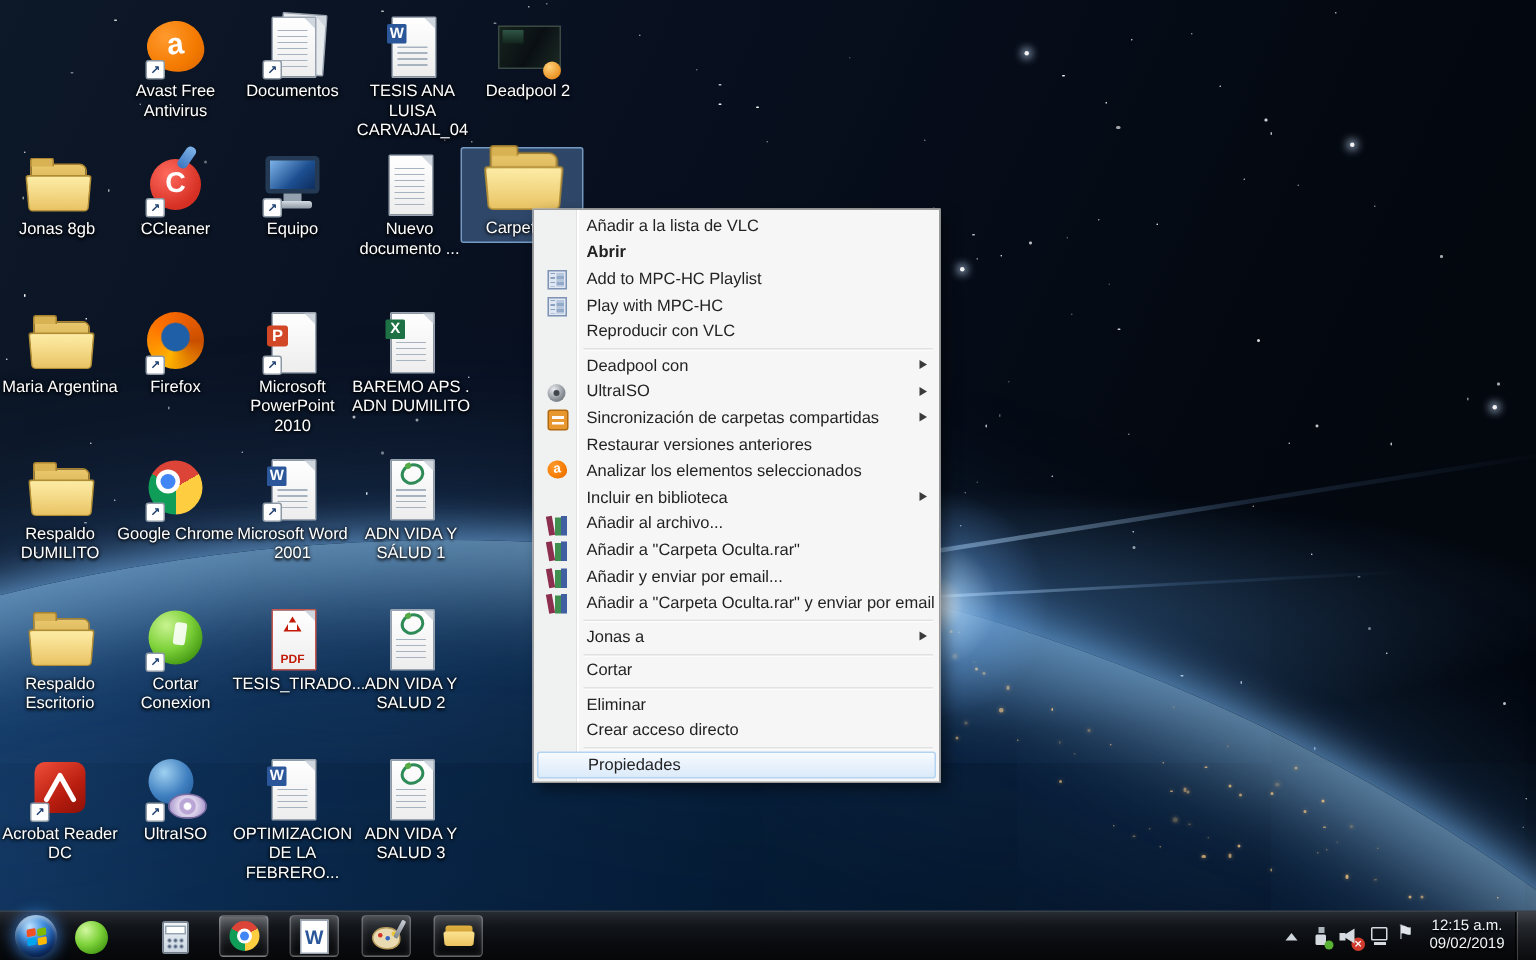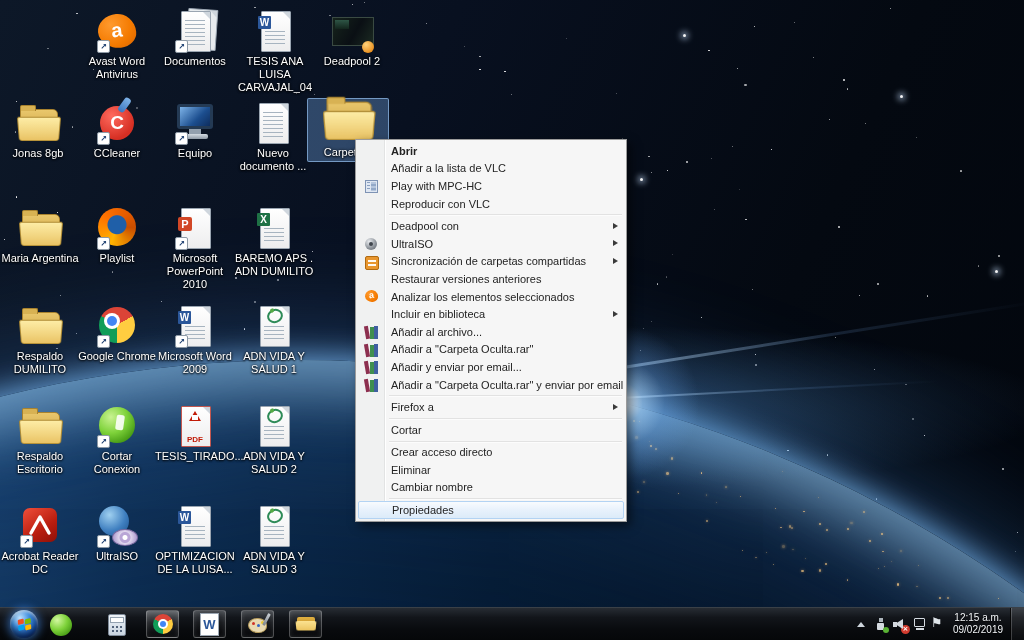--- a/index.html
+++ b/index.html
@@ -469,21 +469,21 @@
   <div class="beam b1"></div>
   <div class="beam b2"></div>
   <div class="flare"></div>
 
   <div id="icons">
       <div class="cell" style="left: 77px; top: 8px;">
         <div class="dicon">
           <span class="av">a</span>
           <span class="sc">↗</span>
         </div>
-        <div class="dlabel">Avast Word
+        <div class="dlabel">Avast Free
 Antivirus</div>
       </div>
       <div class="cell" style="left: 155px; top: 8px;">
         <div class="dicon">
           <span class="pg back2"></span>
           <span class="pg"></span>
           <i class="pg-lines hi"></i>
           <span class="sc">↗</span>
         </div>
         <div class="dlabel">Documentos</div>
@@ -550,21 +550,21 @@
           <span class="fo-b"></span>
           <span class="fo-f"></span>
         </div>
         <div class="dlabel">Maria Argentina</div>
       </div>
       <div class="cell" style="left: 77px; top: 205px;">
         <div class="dicon">
           <span class="ffx"></span>
           <span class="sc">↗</span>
         </div>
-        <div class="dlabel">Playlist</div>
+        <div class="dlabel">Firefox</div>
       </div>
       <div class="cell" style="left: 155px; top: 205px;">
         <div class="dicon">
           <span class="pg"></span>
           <span class="pbox">P</span>
           <span class="sc">↗</span>
         </div>
         <div class="dlabel">Microsoft
 PowerPoint 2010</div>
       </div>
@@ -595,21 +595,21 @@
         <div class="dlabel">Google Chrome</div>
       </div>
       <div class="cell" style="left: 155px; top: 303px;">
         <div class="dicon">
           <span class="pg"></span>
           <span class="wbox">W</span>
           <i class="pg-lines"></i>
           <span class="sc">↗</span>
         </div>
         <div class="dlabel">Microsoft Word
-2009</div>
+2001</div>
       </div>
       <div class="cell" style="left: 234px; top: 303px;">
         <div class="dicon">
           <span class="pg"></span>
           <i class="gmark"></i>
           <i class="pg-lines"></i>
         </div>
         <div class="dlabel">ADN VIDA Y
 SÁLUD 1</div>
       </div>
@@ -666,44 +666,50 @@
         </div>
         <div class="dlabel">UltraISO</div>
       </div>
       <div class="cell" style="left: 155px; top: 503px;">
         <div class="dicon">
           <span class="pg"></span>
           <span class="wbox">W</span>
           <i class="pg-lines"></i>
         </div>
         <div class="dlabel">OPTIMIZACION
-DE LA LUISA...</div>
+DE LA FEBRERO...</div>
       </div>
       <div class="cell" style="left: 234px; top: 503px;">
         <div class="dicon">
           <span class="pg"></span>
           <i class="gmark"></i>
           <i class="pg-lines"></i>
         </div>
         <div class="dlabel">ADN VIDA Y
 SALUD 3</div>
       </div>
     </div>
 
   <nav id="context-menu">
+      <div class="mitem">
+        <span>Añadir a la lista de VLC</span>
+      </div>
       <div class="mitem bold">
         <span>Abrir</span>
       </div>
       <div class="mitem">
-        <span>Añadir a la lista de VLC</span>
-      </div>
-      <div class="mitem">
         <span class="micon">
           <span class="mi-mpc"></span>
         </span>
+        <span>Add to MPC-HC Playlist</span>
+      </div>
+      <div class="mitem">
+        <span class="micon">
+          <span class="mi-mpc"></span>
+        </span>
         <span>Play with MPC-HC</span>
       </div>
       <div class="mitem">
         <span>Reproducir con VLC</span>
       </div>
       <div class="msep"></div>
       <div class="mitem">
         <span>Deadpool con</span>
         <span class="marrow"></span>
       </div>
@@ -769,36 +775,33 @@
           <span class="mi-rar">
             <i></i>
             <i></i>
             <i></i>
           </span>
         </span>
         <span>Añadir a "Carpeta Oculta.rar" y enviar por email</span>
       </div>
       <div class="msep"></div>
       <div class="mitem">
-        <span>Firefox a</span>
+        <span>Jonas a</span>
         <span class="marrow"></span>
       </div>
       <div class="msep"></div>
       <div class="mitem">
         <span>Cortar</span>
       </div>
       <div class="msep"></div>
       <div class="mitem">
+        <span>Eliminar</span>
+      </div>
+      <div class="mitem">
         <span>Crear acceso directo</span>
-      </div>
-      <div class="mitem">
-        <span>Eliminar</span>
-      </div>
-      <div class="mitem">
-        <span>Cambiar nombre</span>
       </div>
       <div class="msep"></div>
       <div class="mitem hl">
         <span>Propiedades</span>
       </div>
     </nav>
 
   <div id="taskbar">
     <div class="orb">
       <span class="wflag">

